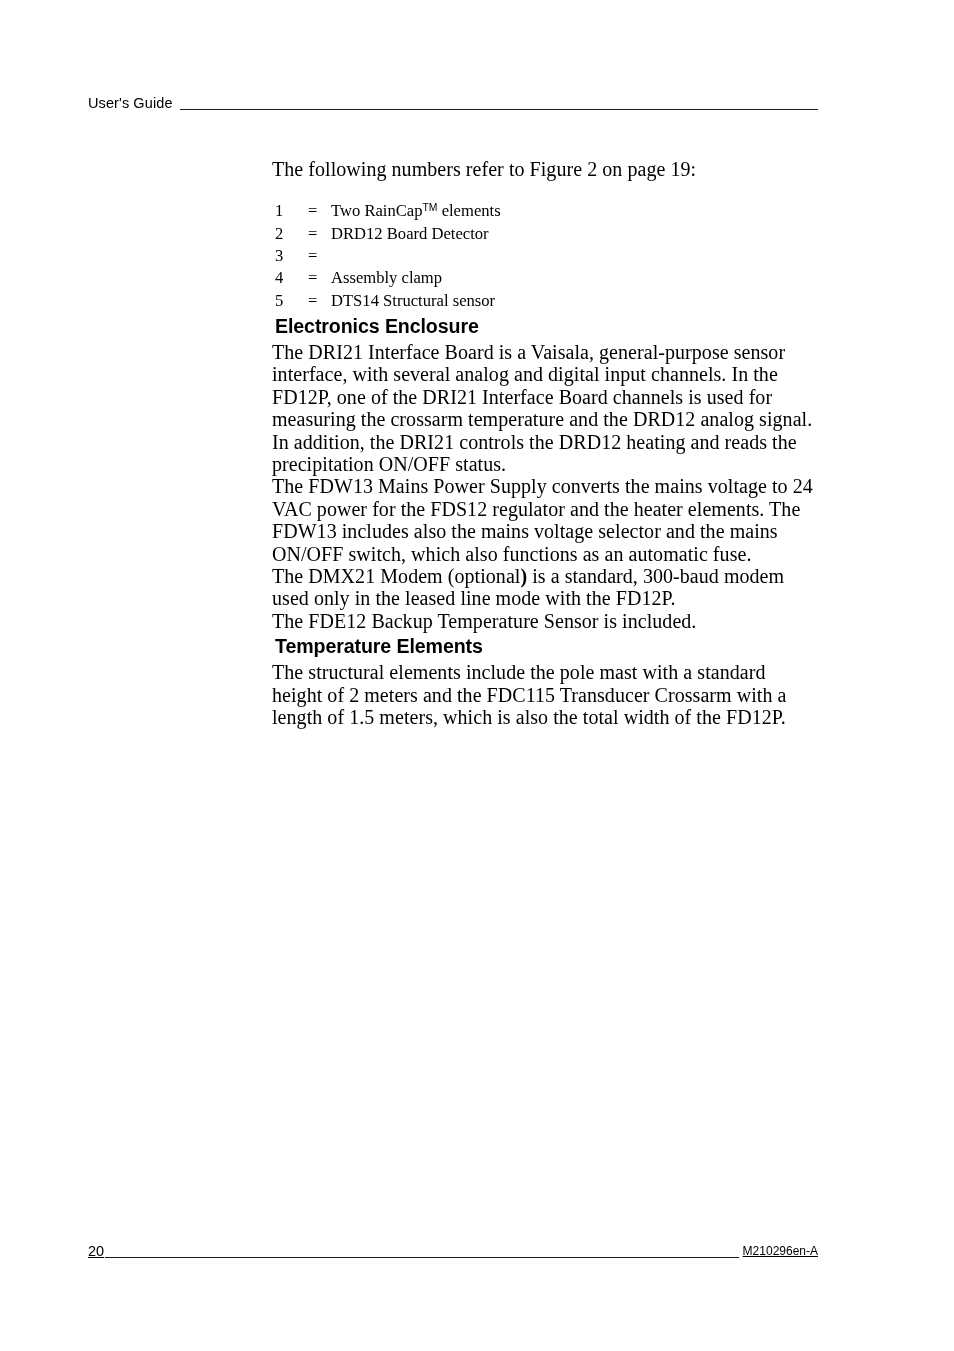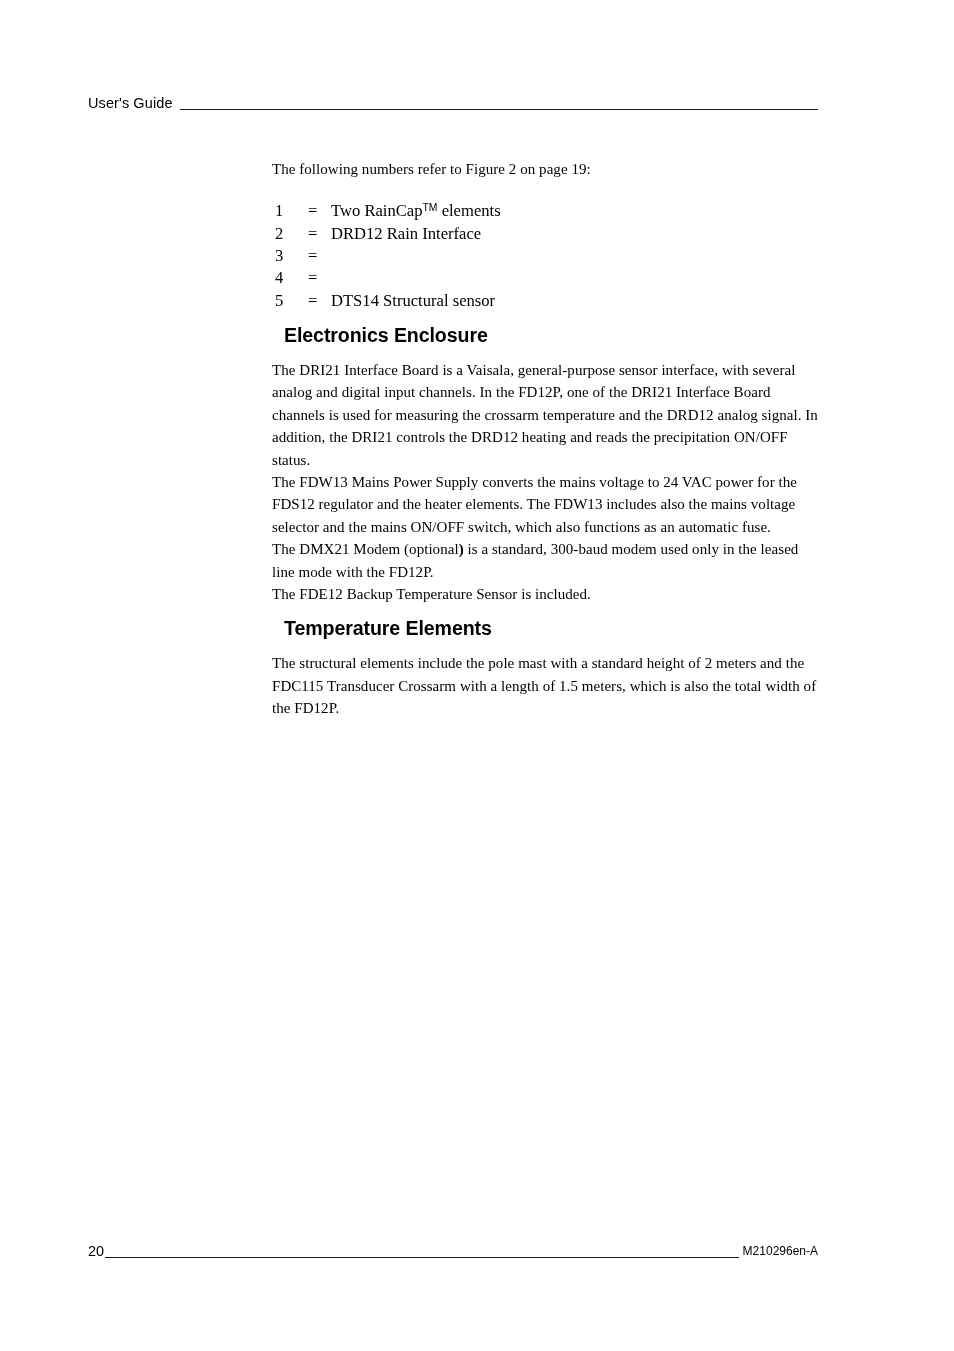--- a/index.html
+++ b/index.html
@@ -53,21 +53,21 @@
   
   .content {
     position: absolute;
     left: 272px;
     top: 158px;
     width: 548px;
   }
 
   p.body-text {
     margin: 0;
-    font-size: 15px;
+    font-size: 20px;
     line-height: 22.4px;
     text-align: left;
     letter-spacing: 0.05px;
   }
   .gap-para { margin-top: 23px; }
 
   
   .legend {
     margin-top: 20px;
   }
@@ -98,38 +98,39 @@
     letter-spacing: 0;
   }
 
   
   h2.section-heading {
     font-family: "Liberation Sans", "DejaVu Sans", sans-serif;
     font-weight: bold;
     font-size: 19.6px;
     line-height: 23px;
     letter-spacing: -0.1px;
-    margin: 12px;
+    margin: 3px;
   }
   .heading-1 { margin-top: 66px; }
   .heading-2 { margin-top: 50px; }
   .after-heading { margin-top: 23px; }
 
   b.thin-bold { font-weight: bold; }
 
   
   .page-footer {
     position: absolute;
     left: 88px;
     top: 1236px;
     width: 730px;
     height: 24px;
     display: flex;
     align-items: flex-end;
     font-family: "Liberation Sans", "DejaVu Sans", sans-serif;
+    text-decoration: underline;
   }
   .page-footer .ftr-page {
     font-size: 14.5px;
     line-height: 17px;
     white-space: nowrap;
     padding-right: 1px;
   }
   .page-footer .ftr-rule {
     flex: 1 1 auto;
     height: 0;
@@ -161,31 +162,32 @@
 
       <div class="legend-row">
         <span class="legend-num">1</span>
         <span class="legend-eq">=</span>
         <span class="legend-label"><span>Two RainCap</span><sup class="tm">TM</sup><span> elements</span></span>
       </div>
 
       <div class="legend-row">
         <span class="legend-num">2</span>
         <span class="legend-eq">=</span>
-        <span class="legend-label">DRD12 Rain Interface</span>
+        <span class="legend-label">DRD12 Board Detector</span>
       </div>
 
       <div class="legend-row">
         <span class="legend-num">3</span>
         <span class="legend-eq">=</span>
       </div>
 
       <div class="legend-row">
         <span class="legend-num">4</span>
         <span class="legend-eq">=</span>
+        <span class="legend-label">Assembly clamp</span>
       </div>
 
       <div class="legend-row">
         <span class="legend-num">5</span>
         <span class="legend-eq">=</span>
         <span class="legend-label">DTS14 Structural sensor</span>
       </div>
 
     </div>
 

